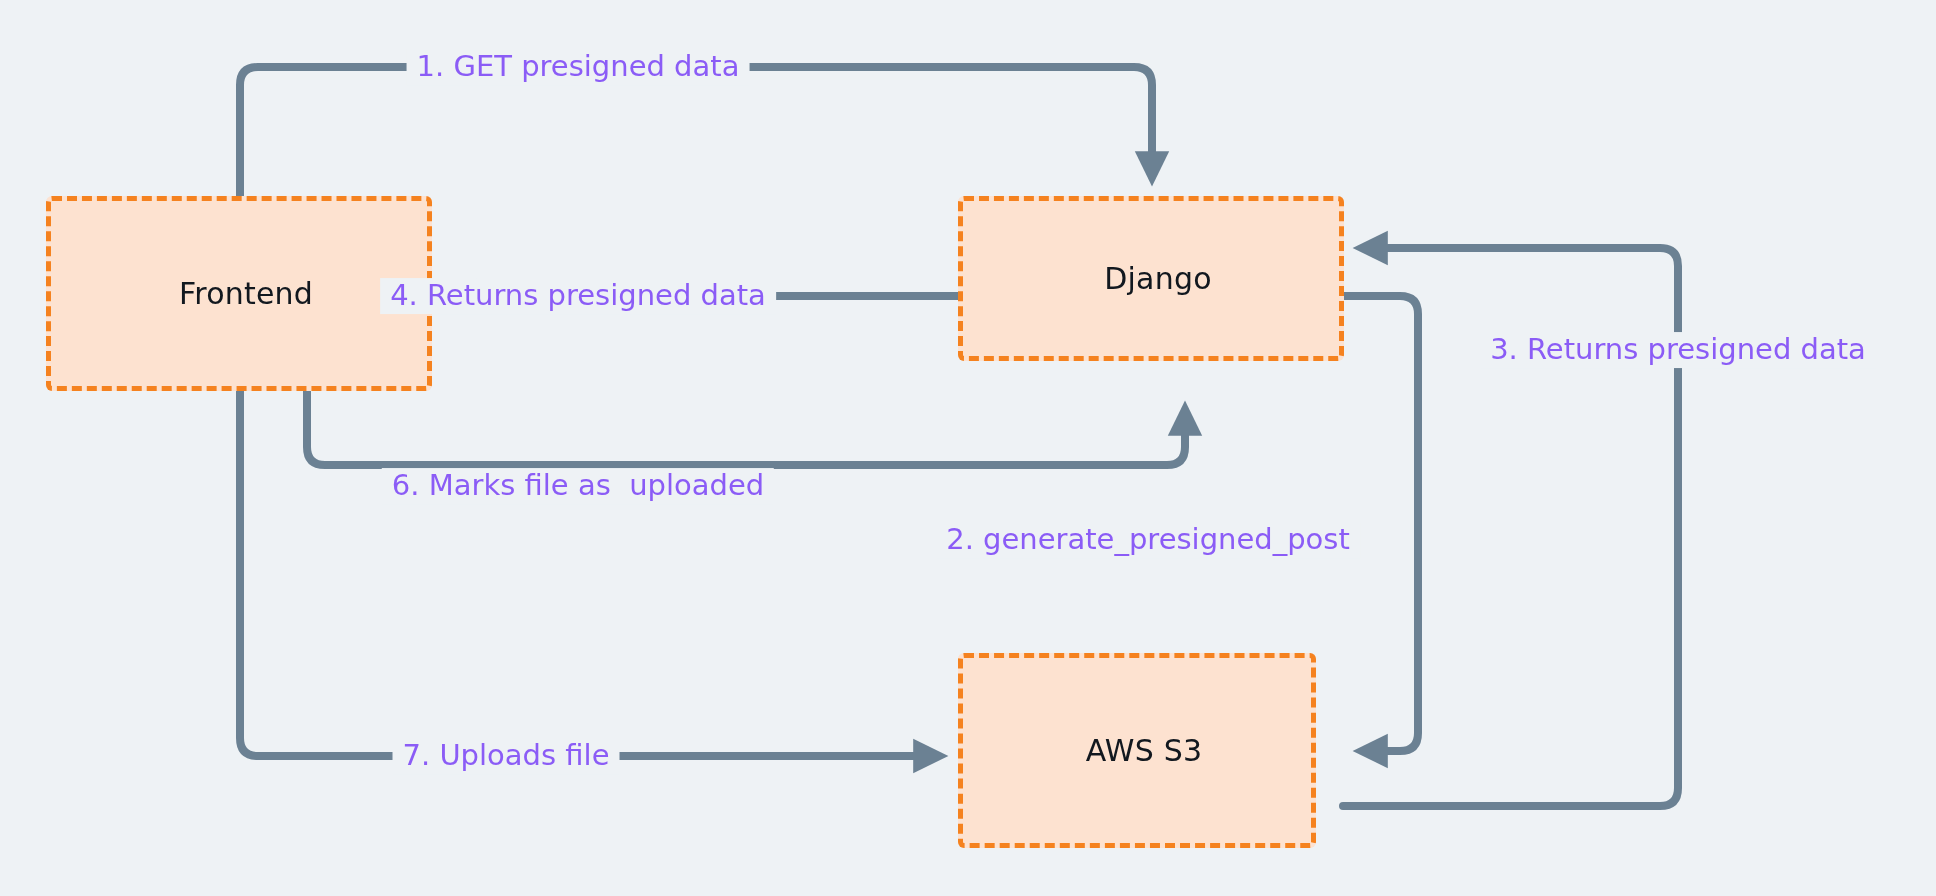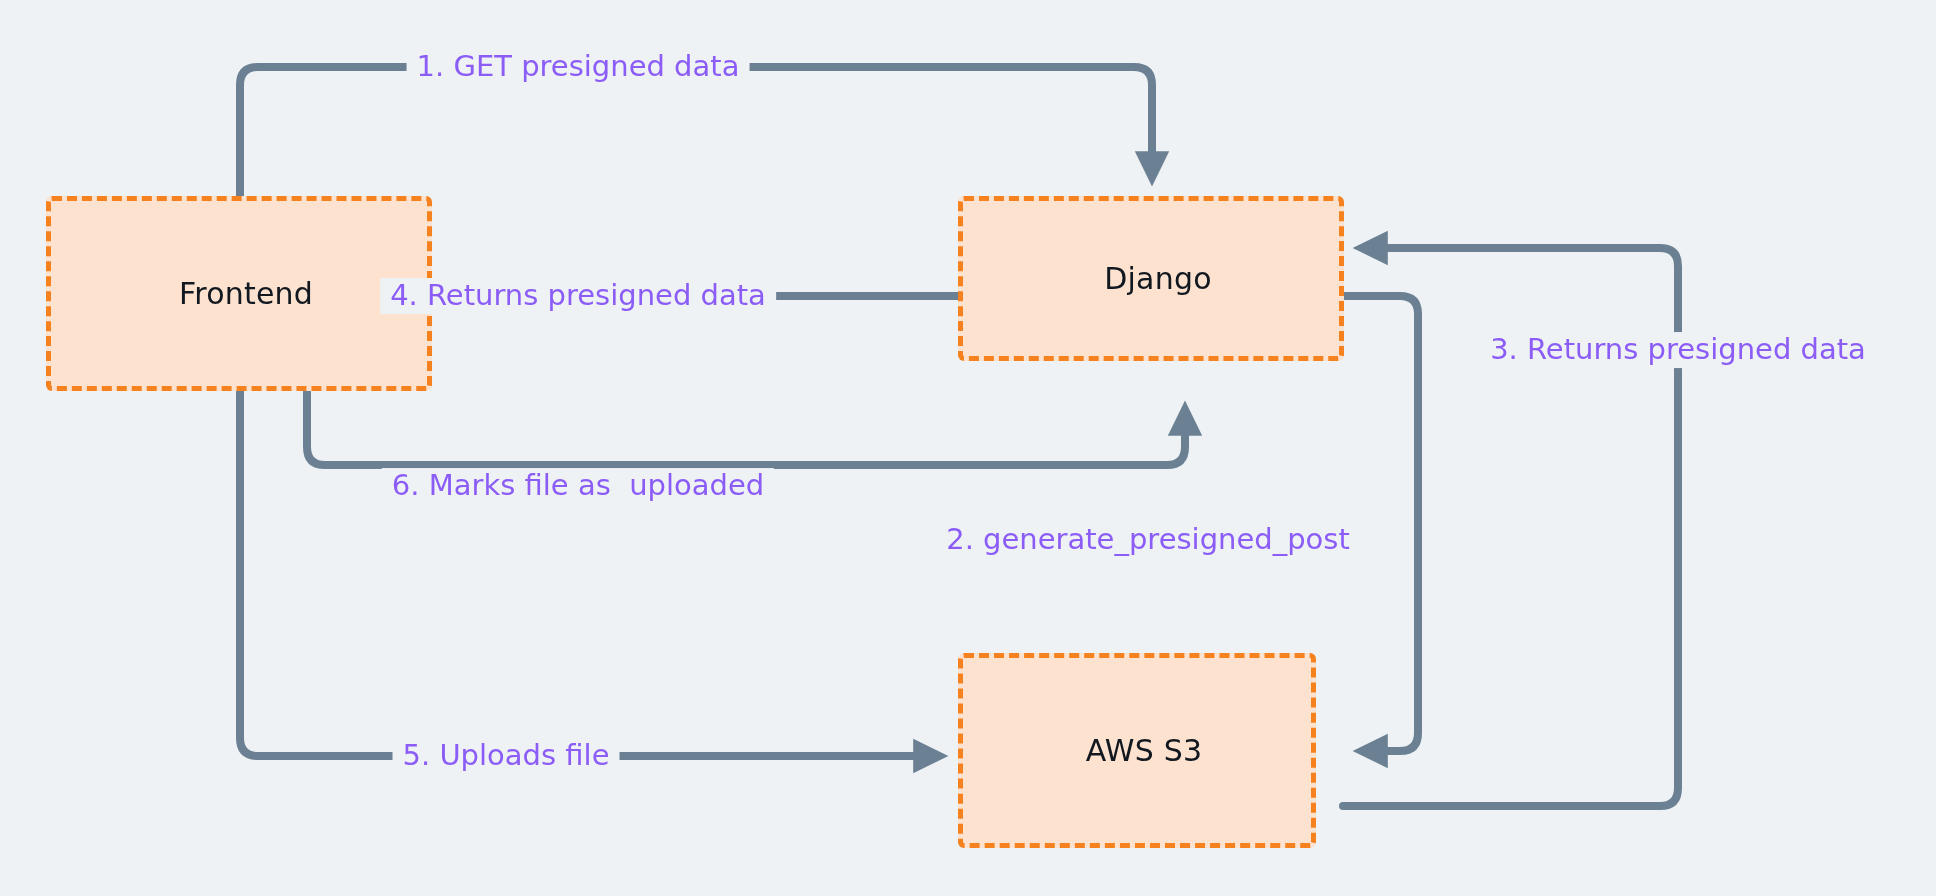--- a/index.html
+++ b/index.html
@@ -101,17 +101,17 @@
     <span class="node-label">Django</span>
   </div>
 
   <div class="node" id="node-awss3">
     <span class="node-label">AWS S3</span>
   </div>
 
   <div class="edge-label" id="label-1">1. GET presigned data</div>
   <div class="edge-label" id="label-4">4. Returns presigned data</div>
   <div class="edge-label" id="label-6">6. Marks file as  uploaded</div>
-  <div class="edge-label" id="label-5">5. Uploads file</div>
+  <div class="edge-label" id="label-5">7. Uploads file</div>
   <div class="edge-label" id="label-2">2. generate_presigned_post</div>
   <div class="edge-label" id="label-3">3. Returns presigned data</div>
 
 </div>
 
 </body></html>

